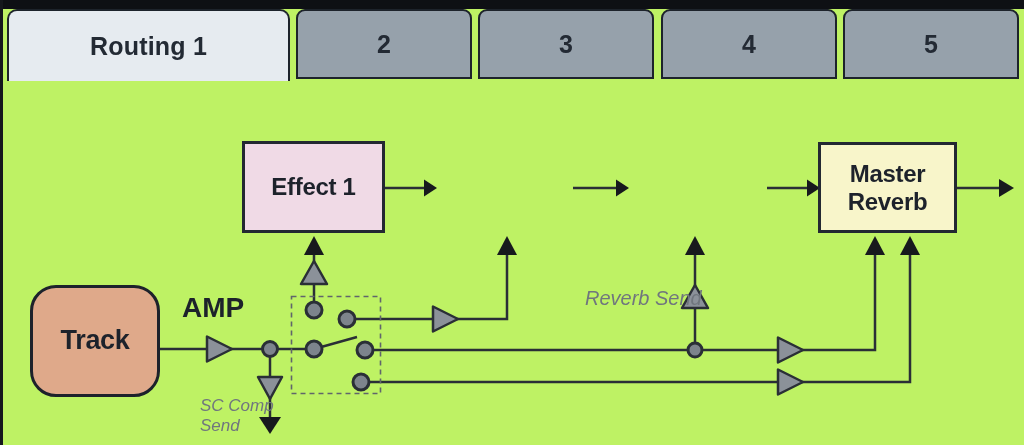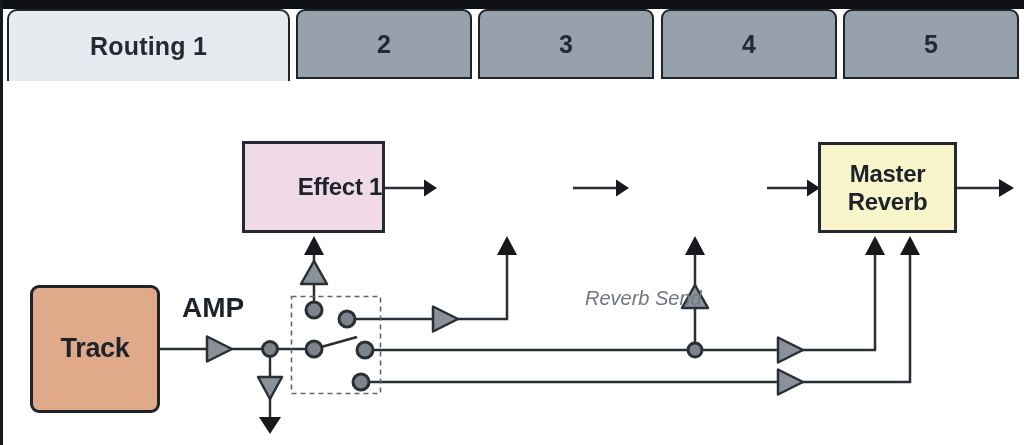--- a/index.html
+++ b/index.html
@@ -1,42 +1,42 @@
 <!DOCTYPE html>
 <html><head>
 <meta charset="utf-8">
 <style>
   * { margin:0; padding:0; box-sizing:border-box; }
   html,body { width:1024px; height:445px; background:#dce3ea; overflow:hidden;
               font-family:"Liberation Sans", sans-serif; }
-  .screen { position:relative; width:1024px; height:445px; background:#ffffff; }
+  .screen { position:relative; width:1024px; height:445px; background:#bef264; }
 
   
   .top-bezel  { position:absolute; left:0; top:0; width:1024px; height:9px; background:#0e1014; }
   .left-bezel { position:absolute; left:0; top:0; width:3px; height:445px; background:#15181c; }
 
   
   .tab { position:absolute; top:9px; display:flex; align-items:center; justify-content:center;
          font-weight:bold; font-size:25px; color:#232a34; letter-spacing:0.2px; cursor:pointer; }
   .tab-active { left:7px; width:283px; height:72px; background:#e6ebf0;
                 border:2.5px solid #1d232b; border-bottom:none; border-radius:10px 10px 0 0; }
   .tab-inactive { width:176px; height:70px; background:#96a1ab;
                   border:2.5px solid #1d232b; border-radius:9px 9px 0 0; }
   .tab-2 { left:296px; } .tab-3 { left:478px; } .tab-4 { left:661px; } .tab-5 { left:843px; }
 
   
   .node { position:absolute; border:3px solid #232832; display:flex; flex-direction:column;
           align-items:center; justify-content:center; font-weight:bold; font-size:24px;
           color:#1d222b; letter-spacing:-0.3px; line-height:1.15; text-align:center; }
-  .node-effect1 { left:242px; top:141px; width:143px; height:92px; background:#f0dae6;align-items:flex-end; }
+  .node-effect1 { left:242px; top:141px; width:143px; height:92px; background:#f0dae6; }
   .node-effect2 { left:435px; top:142px; width:138px; height:91px; background:#eef2e1; }
   .node-reverb  { left:627px; top:142px; width:140px; height:91px; background:#dcebf6; }
   .node-master  { left:818px; top:142px; width:139px; height:91px; background:#f8f5ca; }
-  .node-track   { left:30px;  top:285px; width:130px; height:128px; background:#dfa98a;
-                  border:3.5px solid #1d222b; border-radius:9px; font-size:27px; }
+  .node-track   { left:30px;  top:285px; width:130px; height:112px; background:#dfa98a;
+                  border:3.5px solid #1d222b; border-radius:26px; font-size:27px; }
 
   
   .lbl { position:absolute; white-space:nowrap; }
   .lbl-amp { left:182px; top:292px; font-weight:bold; font-size:28px; color:#1d222b;text-align:center; }
   .lbl-bus { left:290px; top:398px; font-weight:bold; font-size:19px; color:#1d222b; }
   .lbl-send { font-style:italic; color:#70767e; }
   .lbl-sccomp { left:200px; top:396px; font-size:17px; line-height:20px; text-align:left; }
   .lbl-reverbsend { left:585px; top:287px; font-size:20px; }
 
   svg.flow { position:absolute; left:0; top:0; width:1024px; height:445px; }
@@ -124,16 +124,20 @@
   </div>
   <div class="node node-effect1">
     <span>Effect 1</span>
   </div>
   <div class="node node-master">
     <span>Master</span>
     <span>Reverb</span>
   </div>
 
   <div class="lbl lbl-amp">AMP</div>
+  <div class="lbl lbl-send lbl-sccomp">
+    <div>SC Comp</div>
+    <div>Send</div>
+  </div>
   <div class="lbl lbl-send lbl-reverbsend">Reverb Send</div>
 
   <div class="left-bezel"></div>
 </div>
 
 </body></html>

